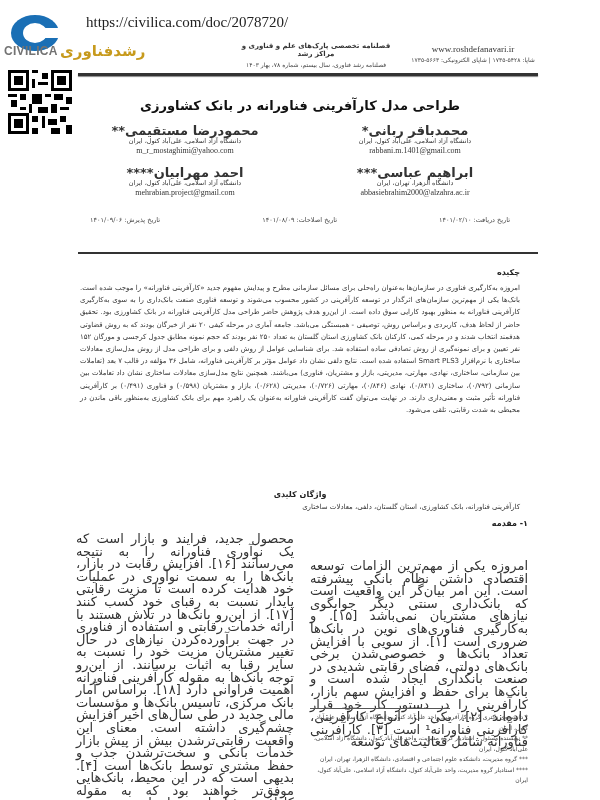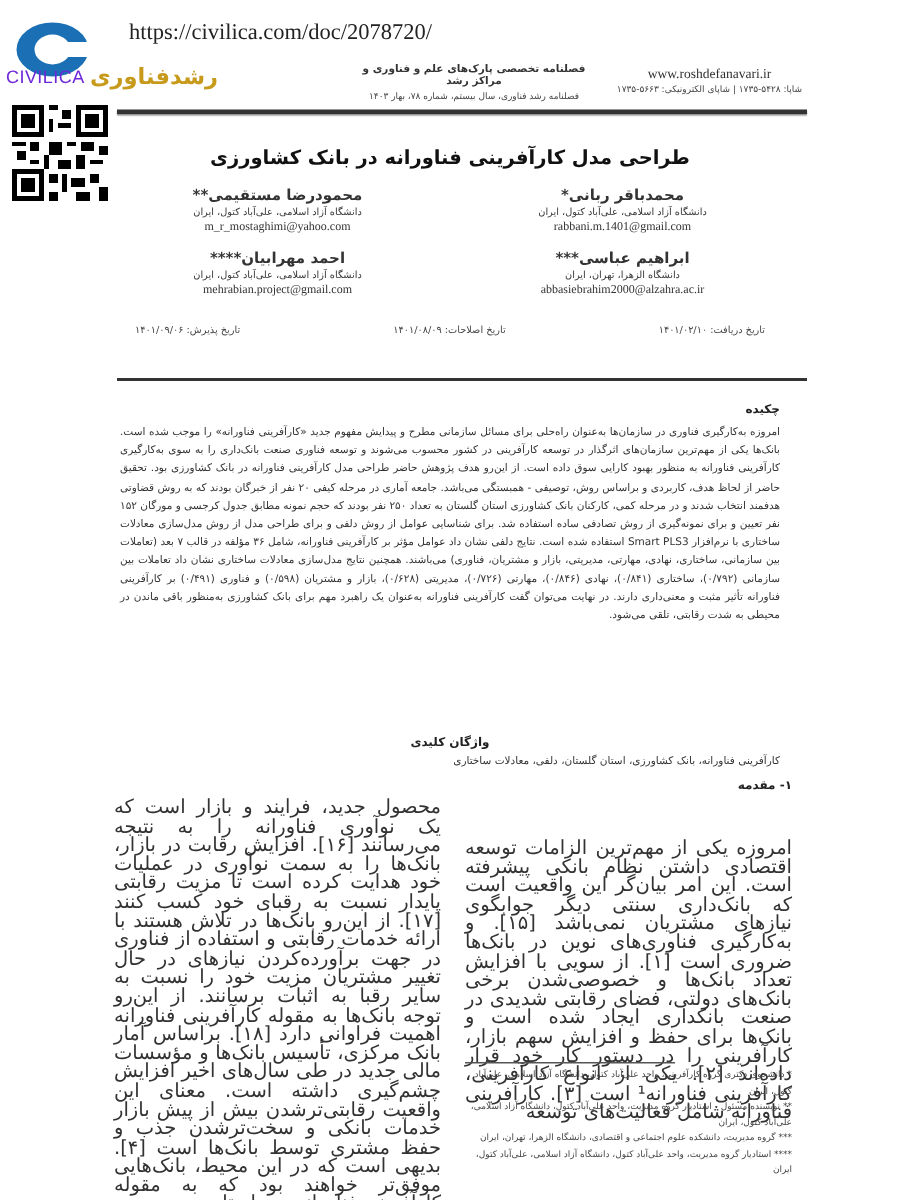--- a/index.html
+++ b/index.html
@@ -1,32 +1,32 @@
 <!DOCTYPE html>
 <html><head>
 <meta charset="utf-8">
 <style>
   html,body{margin:0;padding:0;background:#fff;}
   body{width:600px;height:800px;position:relative;overflow:hidden;font-family:"DejaVu Sans",sans-serif;color:#222;}
   .abs{position:absolute;}
   .logo{left:8px;top:6px;width:54px;height:56px;}
-  .logo-text{left:4px;top:44px;font-family:"Liberation Sans",sans-serif;font-weight:normal;font-size:12px;color:#6d28d9;letter-spacing:0.3px;}
+  .logo-text{left:4px;top:44px;font-family:"Liberation Sans",sans-serif;font-weight:bold;font-size:12px;color:#737373;letter-spacing:0.3px;}
   .url{left:86px;top:14px;font-family:"Liberation Serif",serif;font-size:15px;color:#222;}
   .journal-logo{left:60px;top:42px;font-family:"DejaVu Sans",sans-serif;font-weight:bold;font-size:15px;color:#c79a1c;direction:rtl;}
   .qr{left:8px;top:70px;width:64px;height:64px;}
   .hdr-line{left:78px;top:73px;width:460px;height:3px;background:#333;box-shadow:0 1px 1px #888;}
   .hdr-center{left:236px;top:42px;width:160px;text-align:center;direction:rtl;}
   .hdr-center .t1{font-size:7px;font-weight:bold;color:#333;}
   .hdr-center .t2{font-size:6px;color:#444;margin-top:3px;}
   .hdr-right{left:408px;top:44px;width:130px;text-align:right;}
   .hdr-right .site{font-family:"Liberation Serif",serif;font-size:9px;color:#333;text-align:center;}
   .hdr-right .issn{font-size:6px;color:#444;direction:rtl;text-align:center;margin-top:2px;}
   .title{left:80px;top:98px;width:440px;text-align:center;font-size:13px;font-weight:bold;direction:rtl;color:#111;}
   .author{width:170px;text-align:center;direction:rtl;font-size:6.5px;line-height:10px;color:#333;}
-  .author .name{font-weight:bold;font-size:10px;}
+  .author .name{font-weight:bold;font-size:13px;}
   .author .email{font-family:"Liberation Serif",serif;font-size:8px;direction:ltr;}
   .dates{left:90px;top:216px;width:420px;display:flex;justify-content:space-between;direction:rtl;font-size:6.5px;color:#444;}
   .sep{left:78px;top:252px;width:460px;height:1.5px;background:#333;}
   .h-abs{left:80px;top:268px;width:440px;text-align:right;direction:rtl;font-size:8px;font-weight:bold;}
   .abs-body{left:80px;top:282px;width:440px;text-align:justify;direction:rtl;font-size:7px;line-height:12.2px;color:#333;}
   .h-kw{left:80px;top:490px;width:440px;text-align:center;direction:rtl;font-size:8px;font-weight:bold;}
   .kw{left:80px;top:503px;width:440px;text-align:right;direction:rtl;font-size:7px;color:#333;}
   .h-intro{left:310px;top:519px;width:218px;text-align:right;direction:rtl;font-size:8px;font-weight:bold;}
   .col{width:218px;text-align:justify;direction:rtl;font-size:13px;line-height:12.6px;color:#333;}
   .col-right{left:310px;top:560px;}

